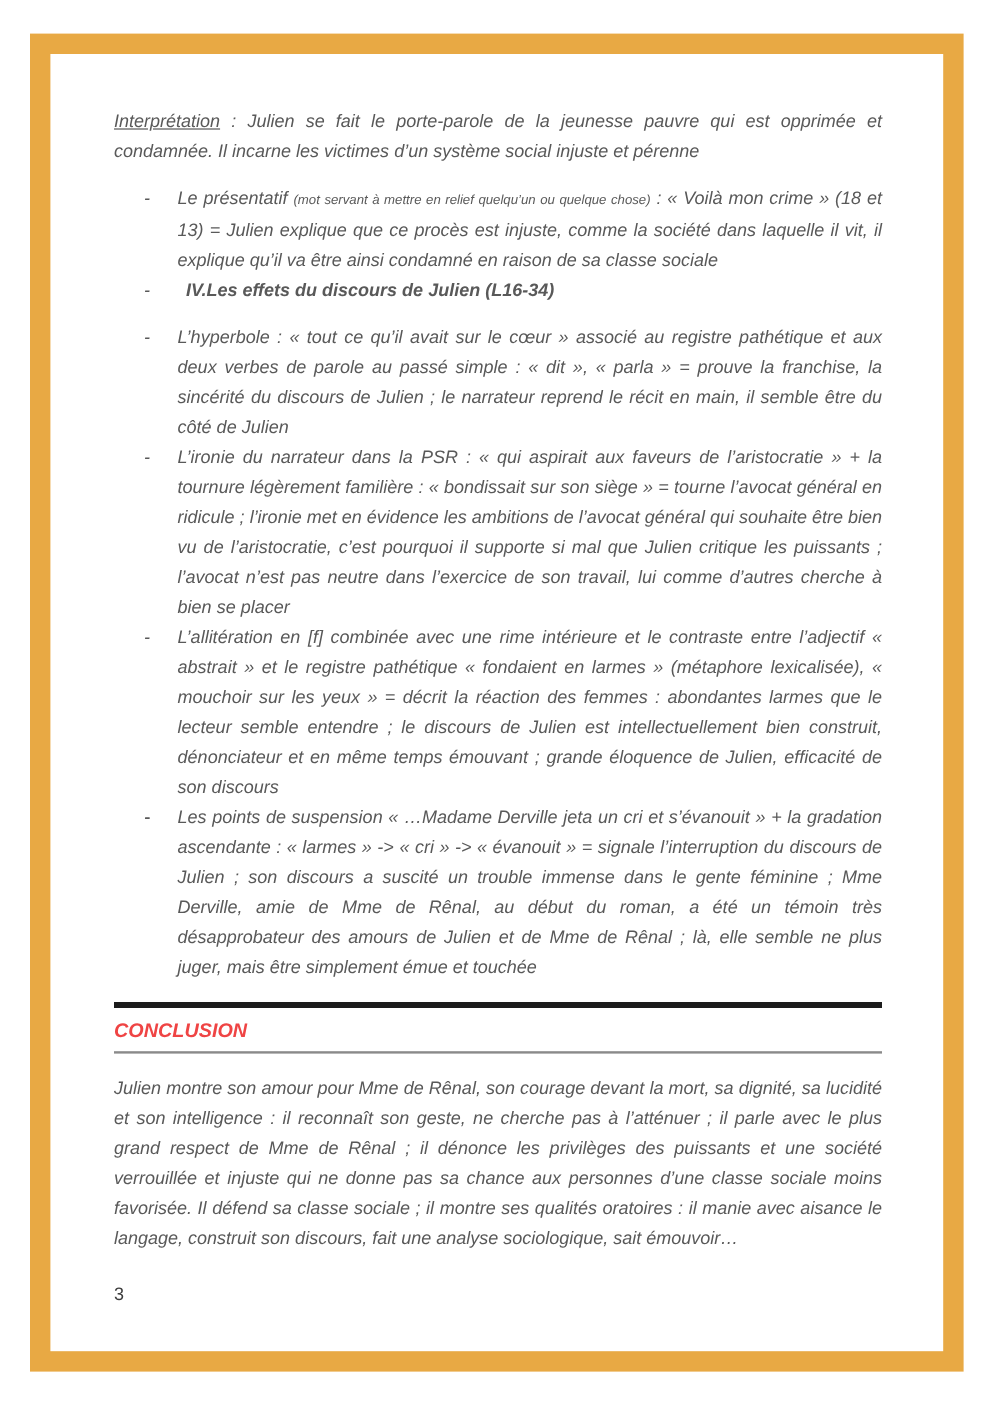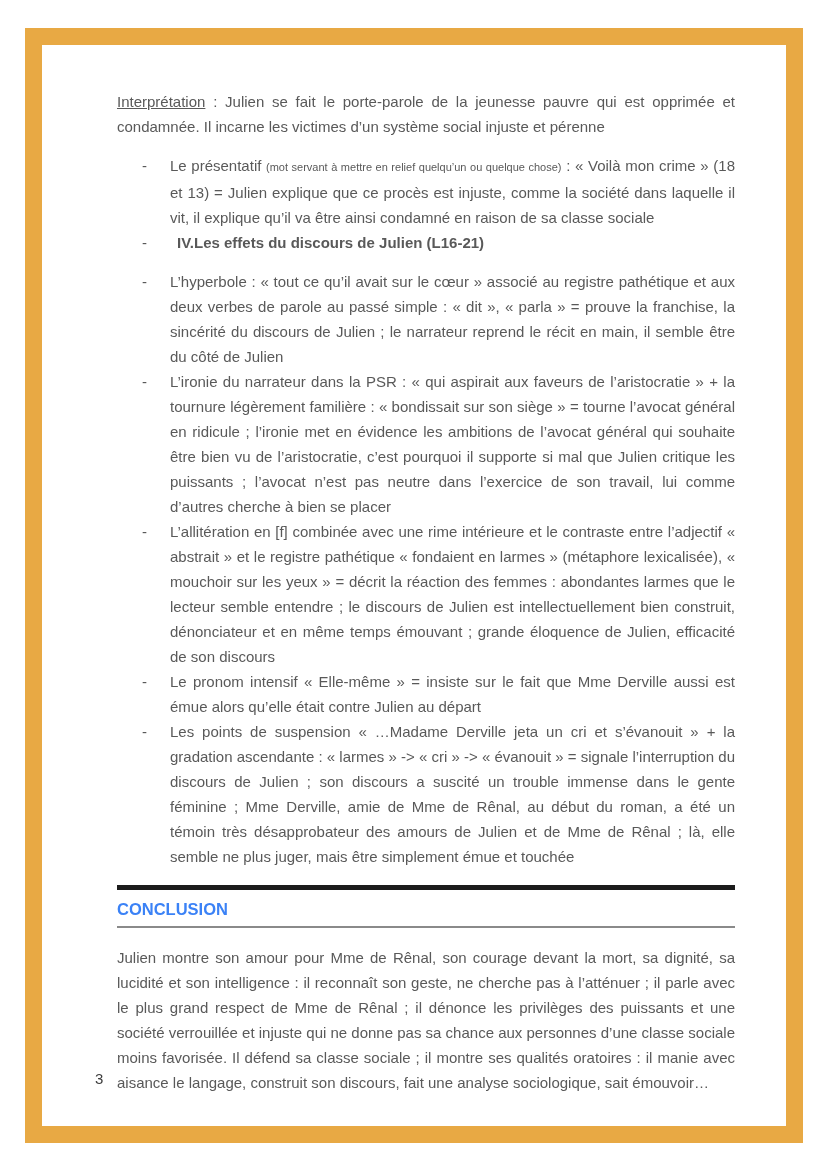--- a/index.html
+++ b/index.html
@@ -13,26 +13,27 @@
   .frame{
     position:absolute;
     left:25px;top:28px;
     width:778px;height:1115px;
     box-sizing:border-box;
     border:17px solid #E8A944;
   }
   .content{
     position:absolute;
     left:42px;top:45px;right:42px;bottom:45px;
-    padding:44px 51px 0 75px;
+    padding:44px 51px 0 53px;
     box-sizing:border-box;
     color:#595959;
     font-size:15px;
     line-height:25px;
     text-align:justify;
+    font-style:italic;
   }
   .para{margin:0 0 14px 0;}
   .u{text-decoration:underline;}
   .list{margin:0 0 0 0;}
   .li{position:relative;padding-left:53px;}
   .li .dash{position:absolute;left:25px;top:0;}
   .note{font-size:11px;}
   .list-gap{margin-bottom:14px;}
   .h4{
     padding-left:25px;
@@ -72,51 +73,50 @@
 
     <div class="list list-gap">
       <div class="li">
         <span class="dash">-</span>
         <span><span>Le présentatif </span><span class="note">(mot servant à mettre en relief quelqu’un ou quelque chose)</span><span> : « Voilà mon crime » (18 et 13) = Julien explique que ce procès est injuste, comme la société dans laquelle il vit, il explique qu’il va être ainsi condamné en raison de sa classe sociale</span></span>
       </div>
       <div class="li">
         <span class="dash">-</span>
       </div>
       <div class="h4">
-        <span class="numeral">IV.</span><span>Les effets du discours de Julien (L16-21)</span>
+        <span class="numeral">IV.</span><span>Les effets du discours de Julien (L16-34)</span>
       </div>
     </div>
 
 
     <div class="list">
       <div class="li">
         <span class="dash">-</span>
         <span>L’hyperbole : « tout ce qu’il avait sur le cœur » associé au registre pathétique et aux deux verbes de parole au passé simple : « dit », « parla » = prouve la franchise, la sincérité du discours de Julien ; le narrateur reprend le récit en main, il semble être du côté de Julien</span>
       </div>
       <div class="li">
         <span class="dash">-</span>
         <span>L’ironie du narrateur dans la PSR : « qui aspirait aux faveurs de l’aristocratie » + la tournure légèrement familière : « bondissait sur son siège » = tourne l’avocat général en ridicule ; l’ironie met en évidence les ambitions de l’avocat général qui souhaite être bien vu de l’aristocratie, c’est pourquoi il supporte si mal que Julien critique les puissants ; l’avocat n’est pas neutre dans l’exercice de son travail, lui comme d’autres cherche à bien se placer</span>
       </div>
       <div class="li">
         <span class="dash">-</span>
         <span>L’allitération en [f] combinée avec une rime intérieure et le contraste entre l’adjectif « abstrait » et le registre pathétique « fondaient en larmes » (métaphore lexicalisée), « mouchoir sur les yeux » = décrit la réaction des femmes : abondantes larmes que le lecteur semble entendre ; le discours de Julien est intellectuellement bien construit, dénonciateur et en même temps émouvant ; grande éloquence de Julien, efficacité de son discours</span>
       </div>
       <div class="li">
         <span class="dash">-</span>
-        <span>Le pronom intensif « Elle-même » = insiste sur le fait que Mme Derville aussi est émue alors qu’elle était contre Julien au départ</span>
       </div>
       <div class="li">
         <span class="dash">-</span>
         <span>Les points de suspension « …Madame Derville jeta un cri et s’évanouit » + la gradation ascendante : « larmes » -&gt; « cri » -&gt; « évanouit » = signale l’interruption du discours de Julien ; son discours a suscité un trouble immense dans le gente féminine ; Mme Derville, amie de Mme de Rênal, au début du roman, a été un témoin très désapprobateur des amours de Julien et de Mme de Rênal ; là, elle semble ne plus juger, mais être simplement émue et touchée</span>
       </div>
     </div>
 
     <div class="conclusion-block">
       <div class="bar-thick"></div>
-      <div class="conclusion-title" style="color: #3b82f6;">CONCLUSION</div>
+      <div class="conclusion-title" style="color: #ef4444;">CONCLUSION</div>
       <div class="bar-thin"></div>
       <p class="para">Julien montre son amour pour Mme de Rênal, son courage devant la mort, sa dignité, sa lucidité et son intelligence : il reconnaît son geste, ne cherche pas à l’atténuer ; il parle avec le plus grand respect de Mme de Rênal ; il dénonce les privilèges des puissants et une société verrouillée et injuste qui ne donne pas sa chance aux personnes d’une classe sociale moins favorisée. Il défend sa classe sociale ; il montre ses qualités oratoires : il manie avec aisance le langage, construit son discours, fait une analyse sociologique, sait émouvoir…</p>
     </div>
 
   </div>
 
   <div class="pagenum">3</div>
 </div>
 
 </body></html>

